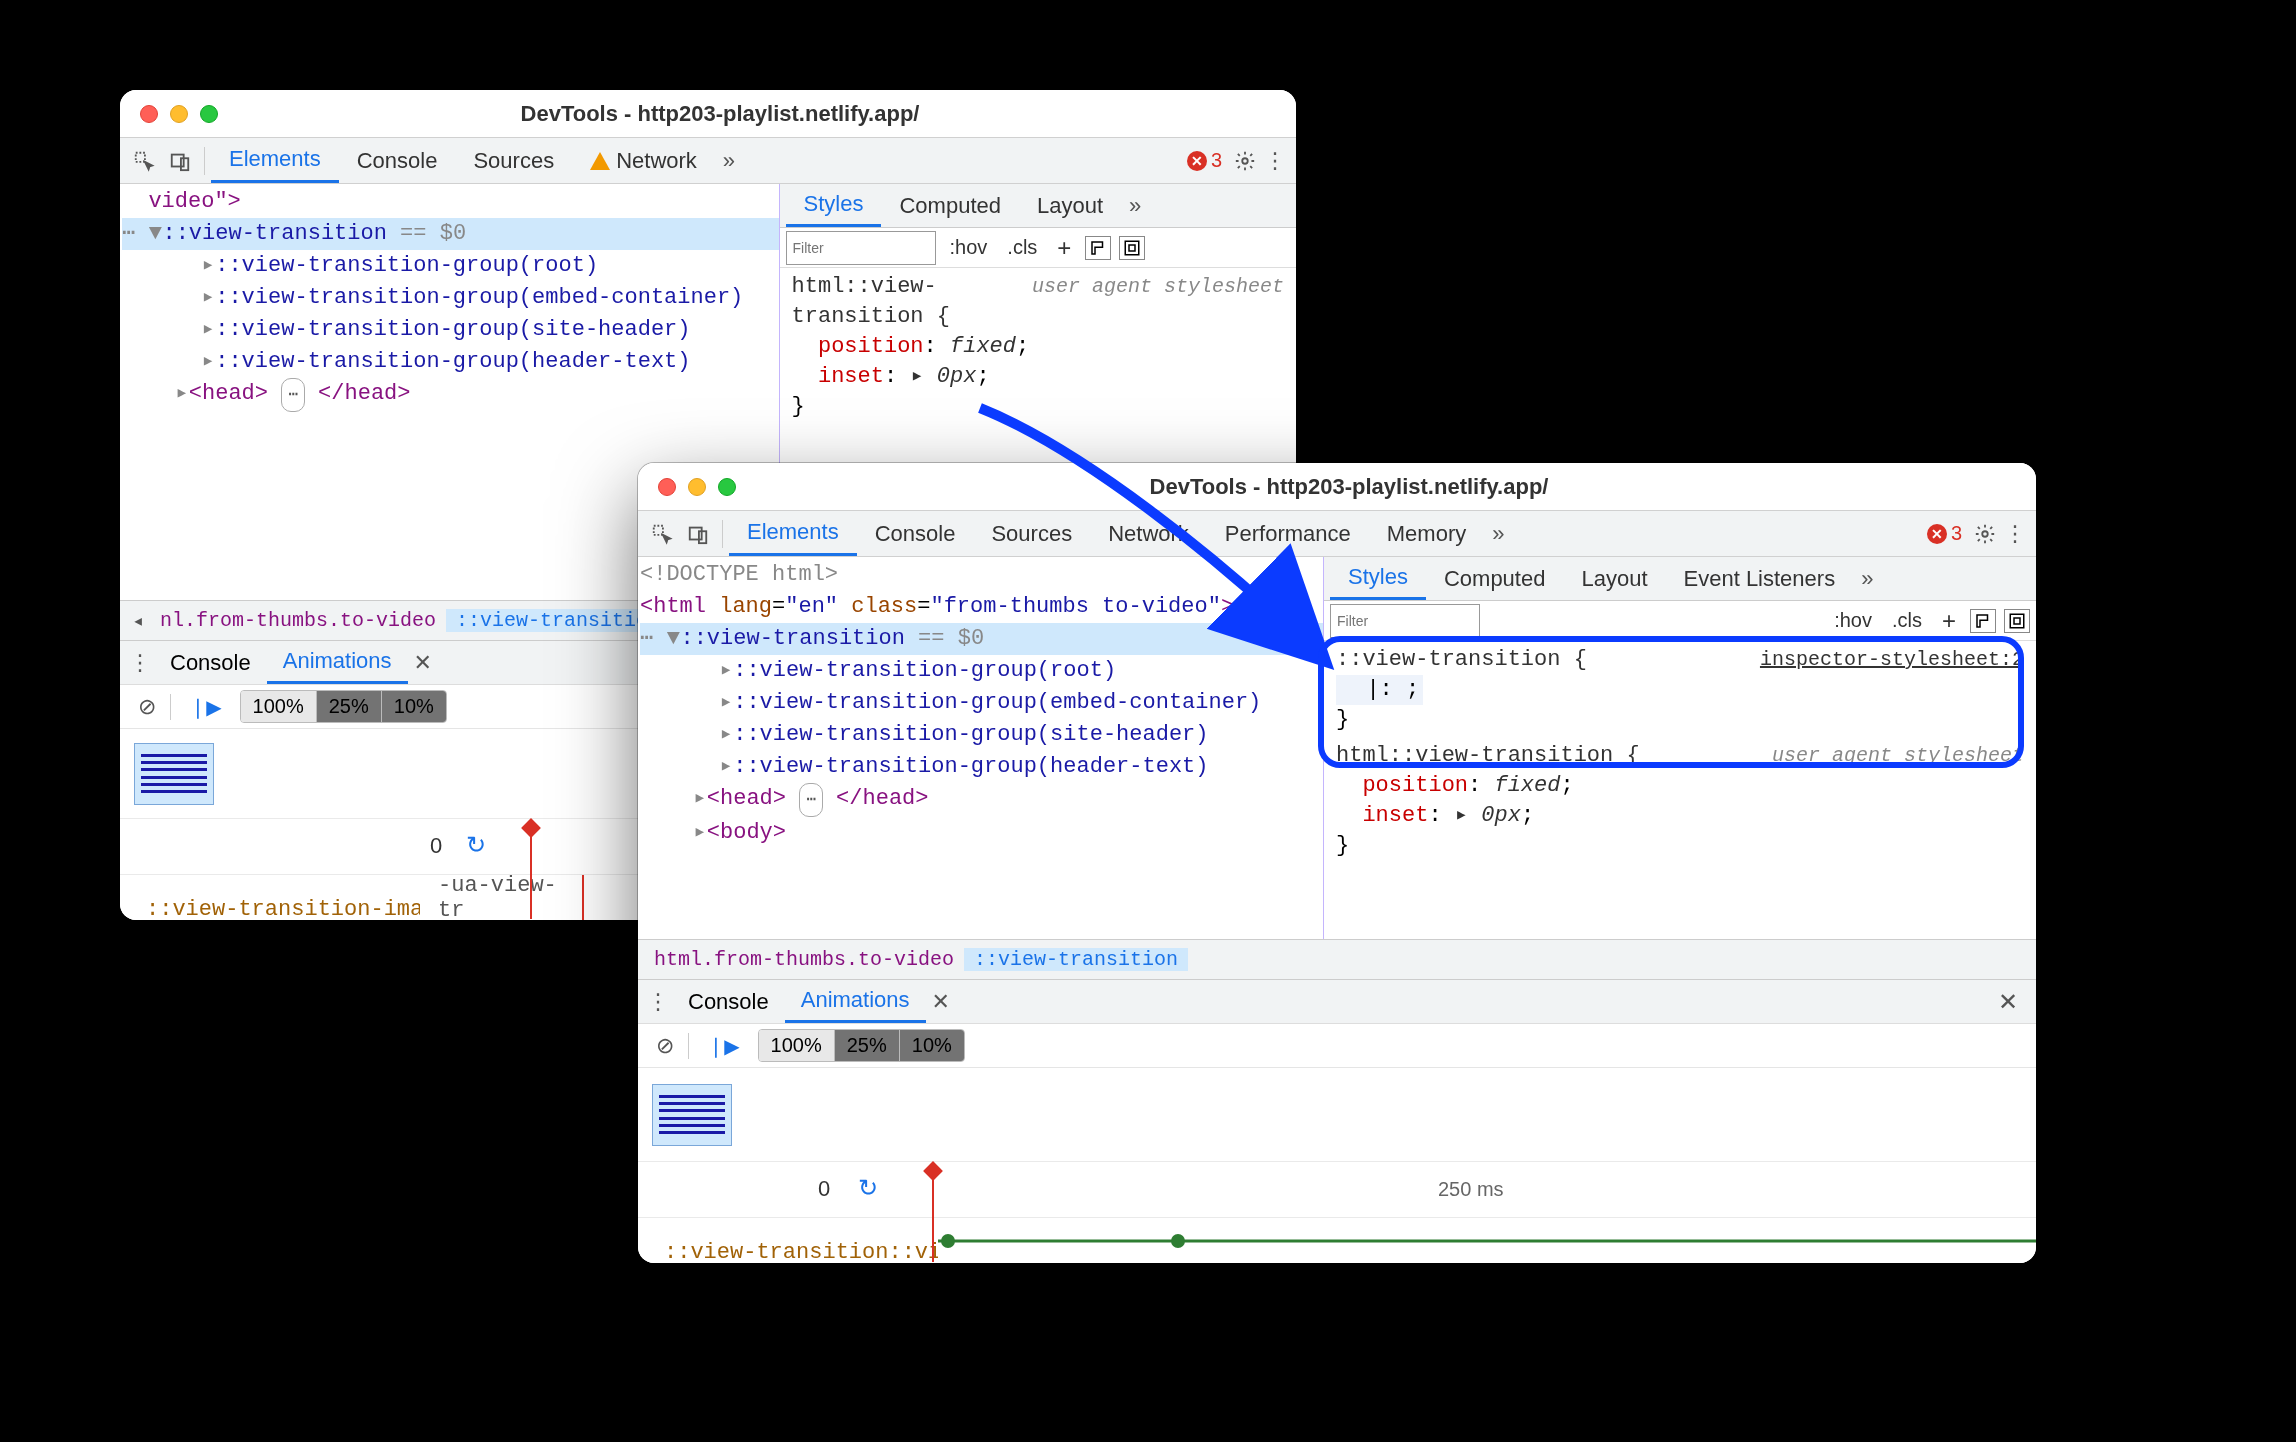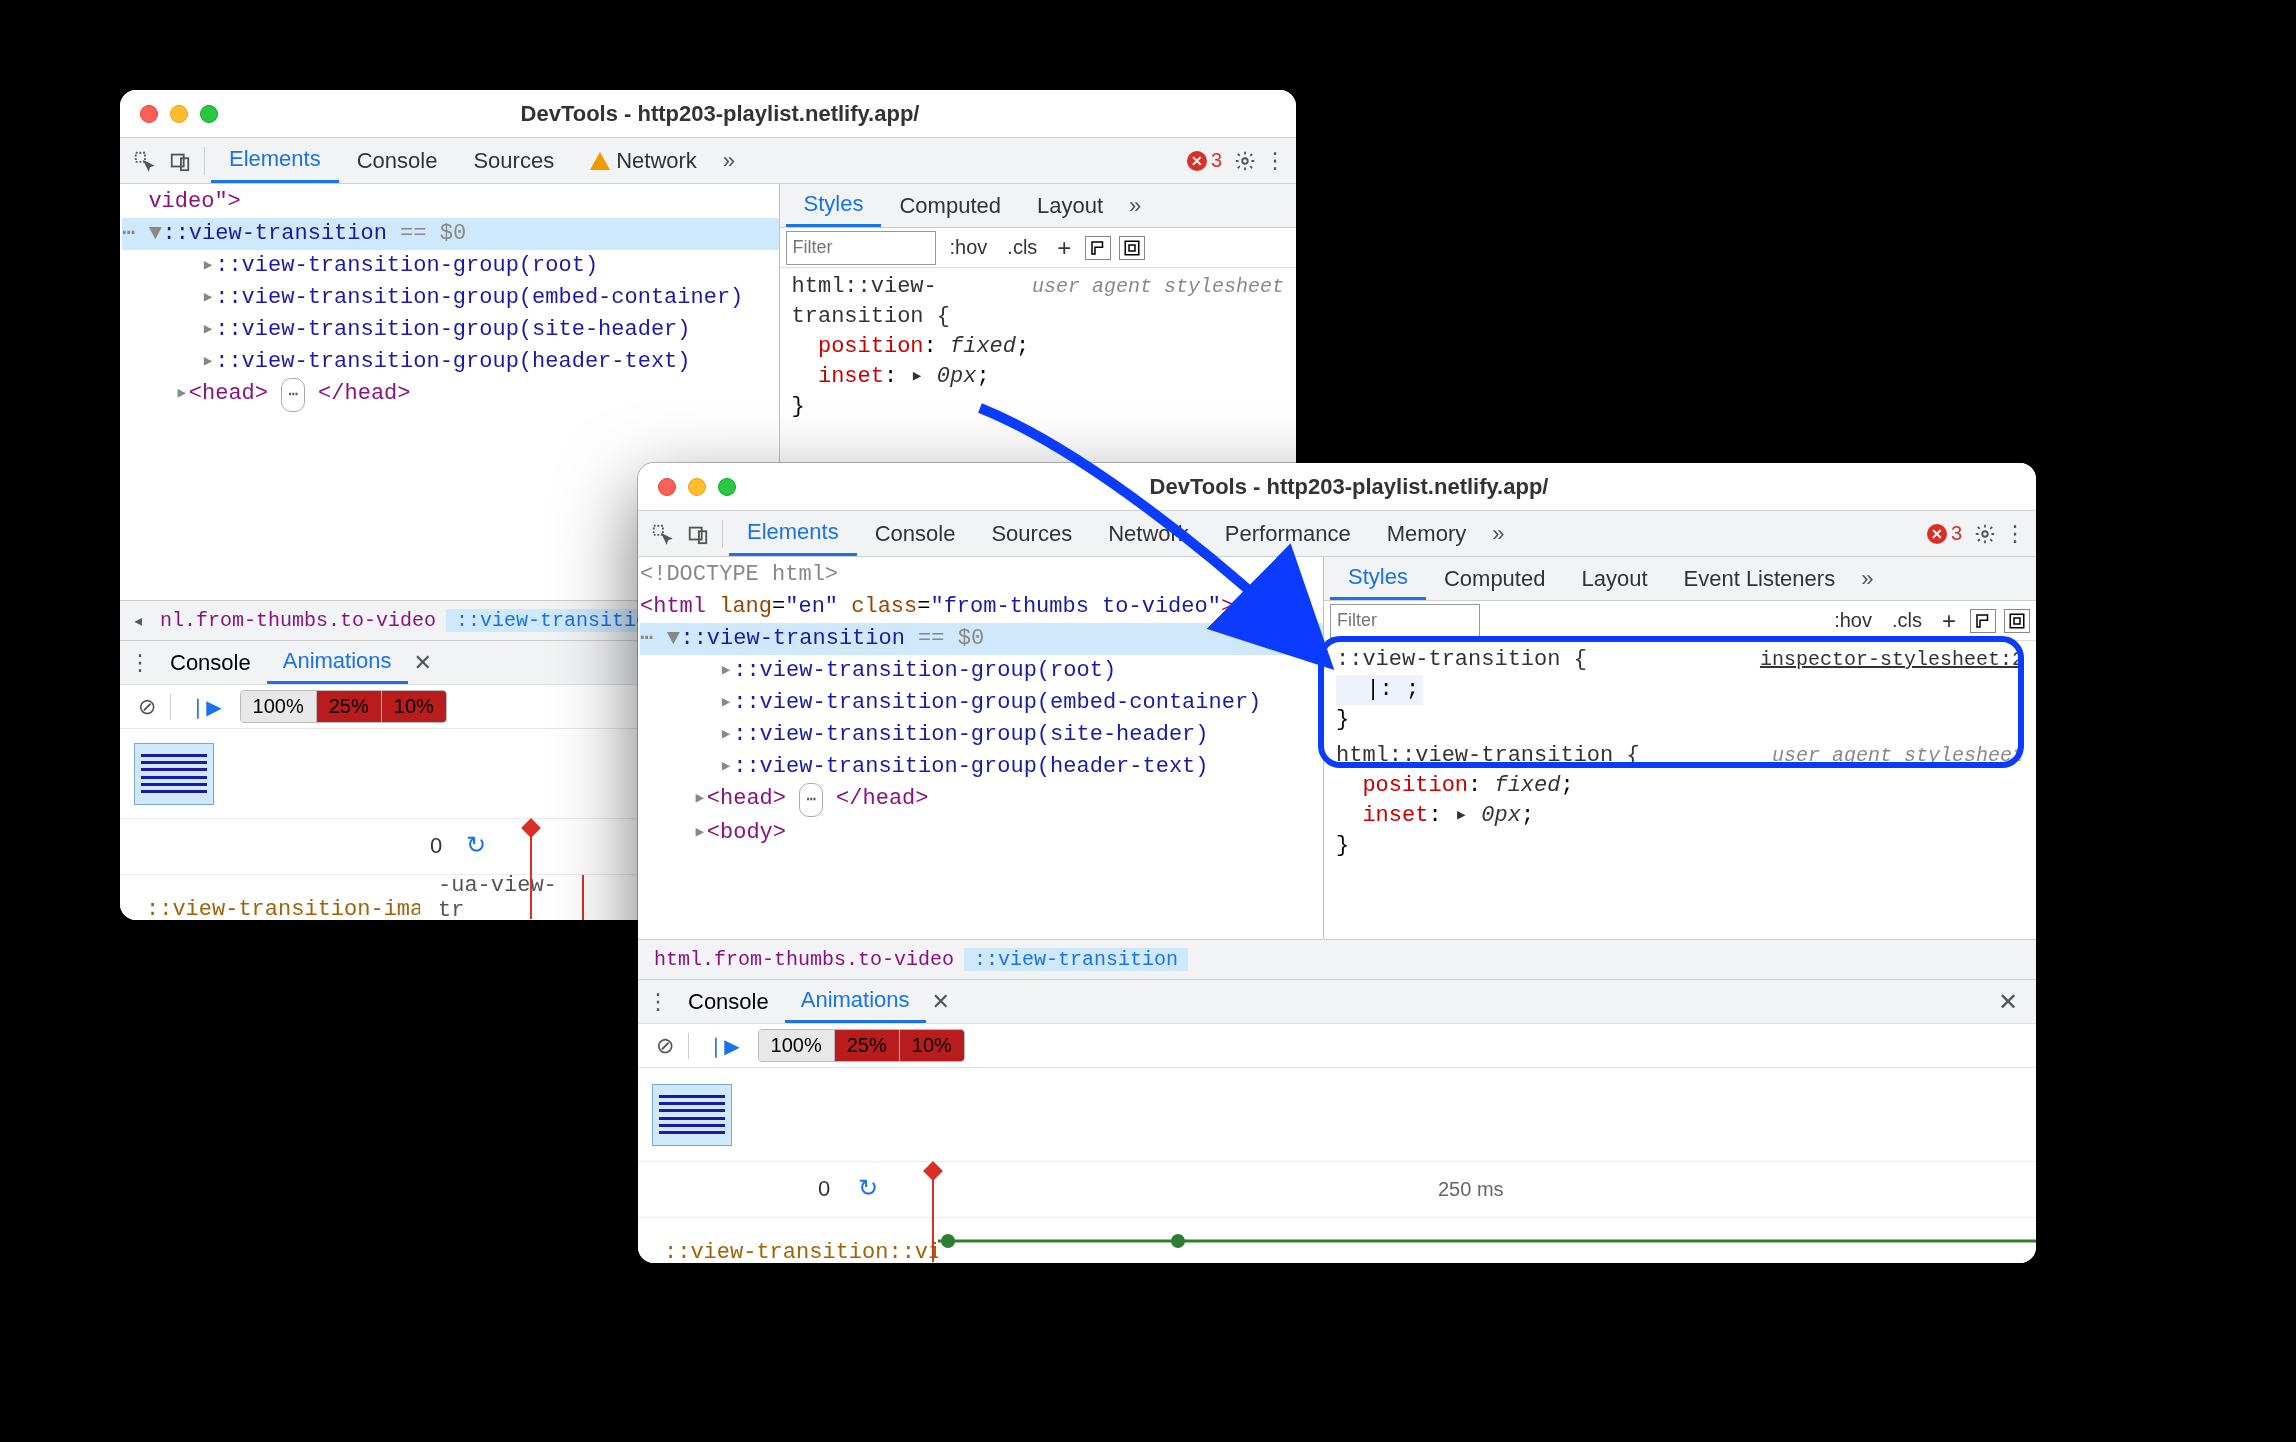--- a/index.html
+++ b/index.html
@@ -106,21 +106,21 @@
   
   .styles-tabs {
     display:flex; align-items:center; height:44px; font-size:22px; color:#333;
     border-bottom:1px solid #ccc; background:#f1f3f4; padding:0 6px;
   }
   .styles-tabs .tab { padding:0 18px; height:100%; display:flex;align-items:center; cursor:pointer;}
   .styles-tabs .tab.active { color:#1a73e8; border-bottom:3px solid #1a73e8; }
 
   
   .filter-row { display:flex; align-items:center; height:40px; border-bottom:1px solid #ddd; font-size:20px; padding:0 6px; gap:8px; background:#fff;}
-  .filter-row input { width:150px; height:28px; font-size:18px; border:1px solid #999; padding:16px 6px; font-family:inherit;}
+  .filter-row input { width:150px; height:28px; font-size:14px; border:1px solid #999; padding:16px 6px; font-family:inherit;}
   .filter-row .tag { color:#333; padding:0 6px; cursor:pointer;}
   .filter-row .sq { width:26px;height:24px;border:1px solid #888;display:flex;align-items:center;justify-content:center;cursor:pointer;}
 
   
   .styles-body { font-size:22px; line-height:30px; padding:4px 12px; flex:1; overflow:auto; background:#fff;}
   .src-label { float:right; color:#888; font-style:italic; font-size:20px; }
   .src-link { float:right; color:#333; text-decoration:underline; font-size:20px;}
   .css-prop { color:#c80000; }
   .css-val { color:#333; }
   .css-sel { color:#333; }
@@ -142,21 +142,21 @@
   .console-strip .close-right { margin-left:auto; padding:0 12px; color:#555; cursor:pointer; font-size:24px;}
 
   
   .anim-tools {
     display:flex; align-items:center; height:44px; border-top:1px solid #ddd;
     background:#fff; font-size:20px; gap:4px; padding:0 8px;
   }
   .anim-tools .nope { color:#555; font-size:22px; padding:0 10px; cursor:pointer;}
   .anim-tools .play { color:#1a73e8; font-size:20px; padding:0 14px; cursor:pointer;}
   .anim-tools .seg { display:flex; border:1px solid #bbb; border-radius:4px; overflow:hidden;}
-  .anim-tools .seg div { padding:4px 12px; cursor:pointer; border-right:1px solid #bbb; background:#b91c1c; font-size:20px;}
+  .anim-tools .seg div { padding:4px 12px; cursor:pointer; border-right:1px solid #bbb; background:#737373; font-size:20px;}
   .anim-tools .seg div:last-child{border-right:none;}
   .anim-tools .seg div.active{ background:#e8e8e8;}
 
   
   .anim-preview {
     display:flex; align-items:center;
     padding:10px 14px; gap:8px;
     background:#fff; border-top:1px solid #e5e5e5;
   }
   .anim-thumb {

